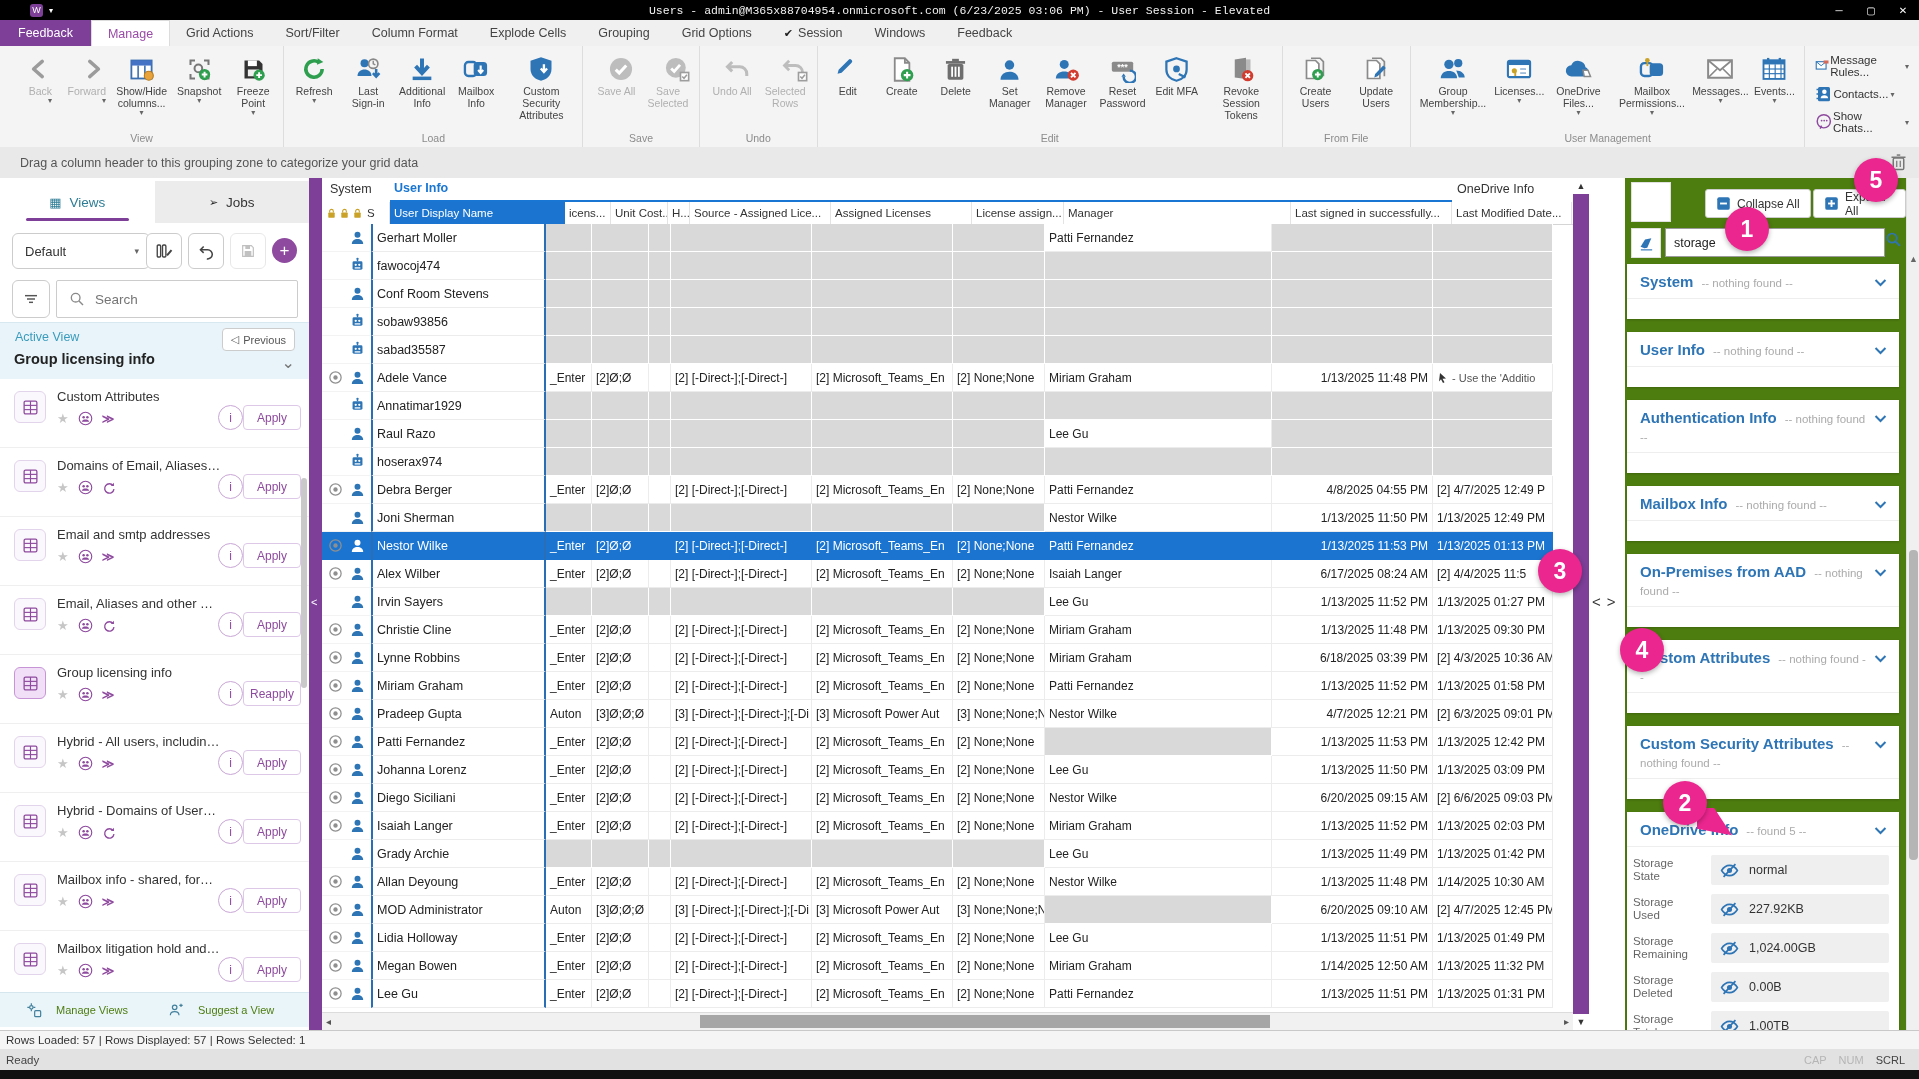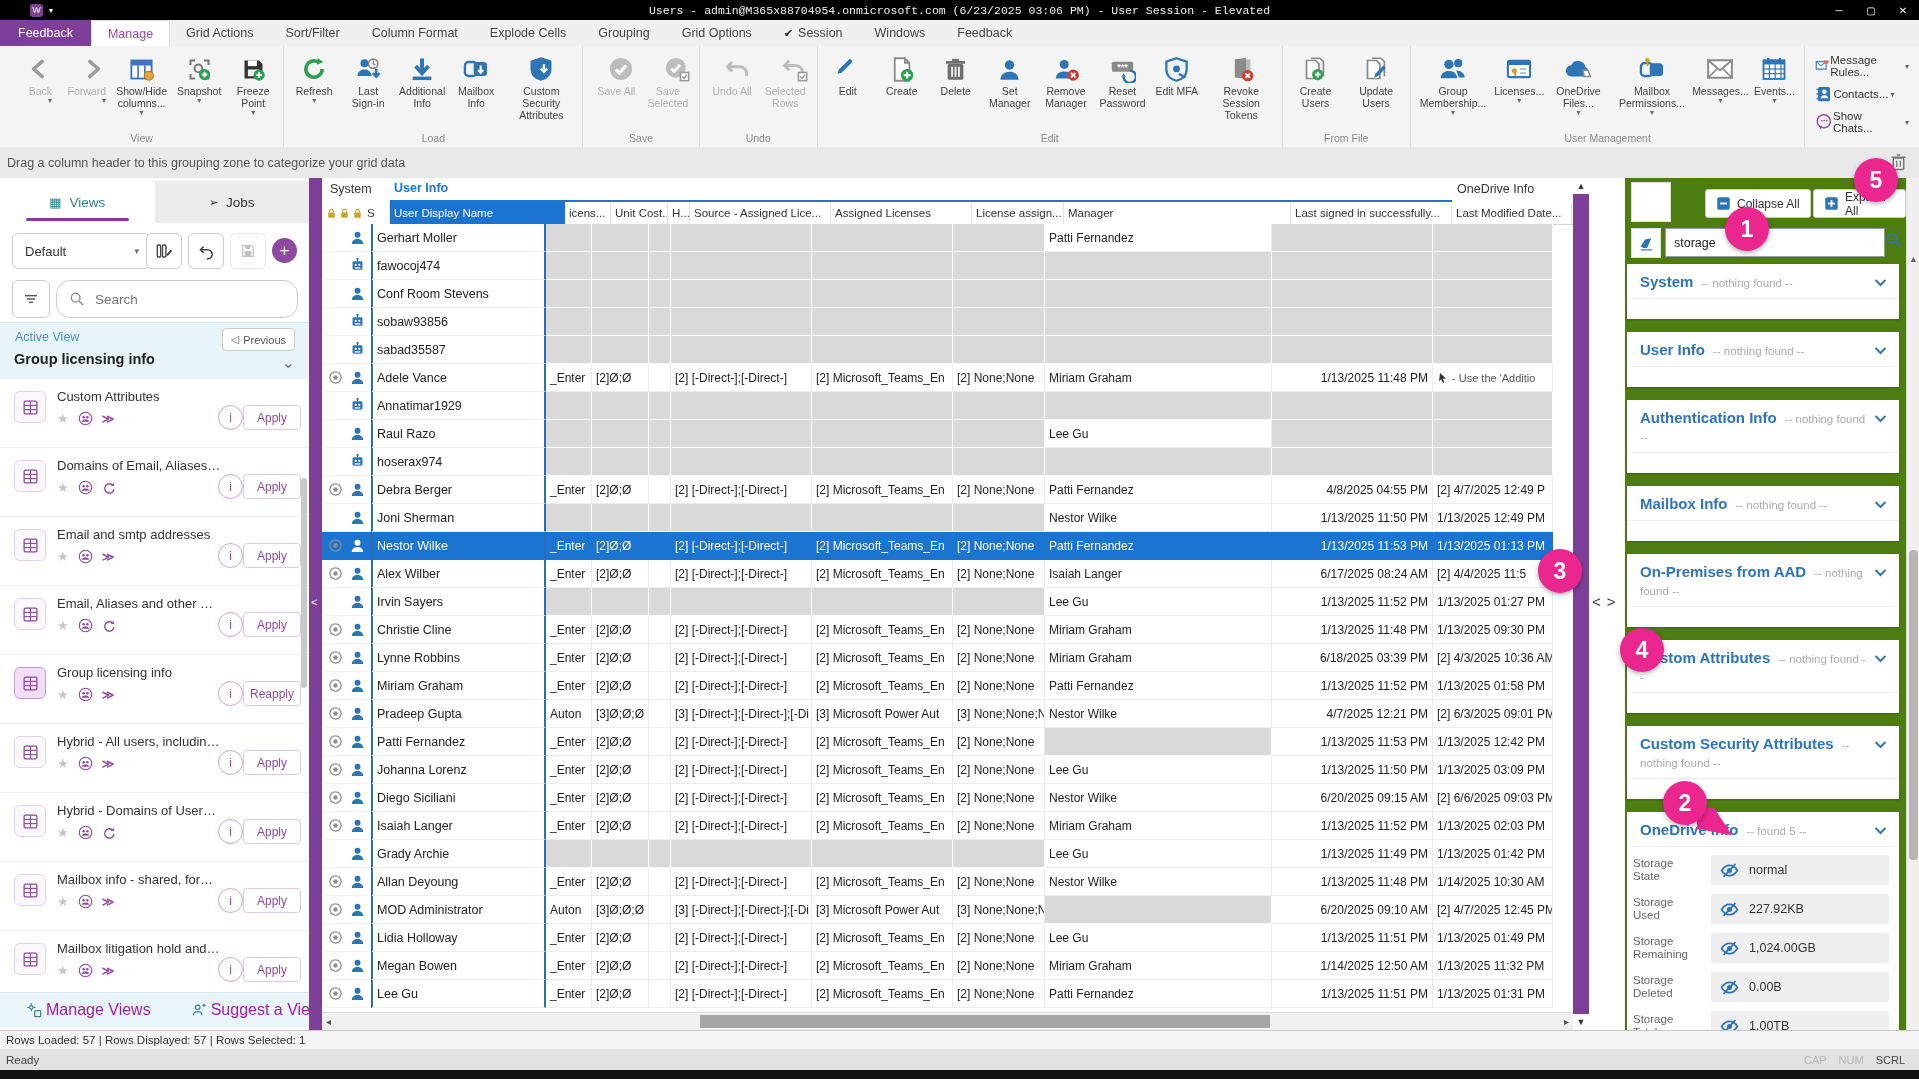--- a/index.html
+++ b/index.html
@@ -25,60 +25,60 @@
   .rglabel{text-align:center;font-size:10.5px;color:#8b8b8b;padding:0 0 3px;}
   .rbtn{display:flex;flex-direction:column;align-items:center;padding:7px 5px 2px;min-width:44px;max-width:80px;font-size:10.5px;color:#444;text-align:center;line-height:1.15;cursor:pointer;}
   .rbtn .ric{height:32px;display:flex;align-items:center;justify-content:center;}
   .rbtn .crt{color:#666;font-size:8px;line-height:8px;}
   .rbtn.disabled{color:#b0b0b0;align-items:flex-end;}
   .rstack{display:flex;flex-direction:column;justify-content:flex-start;padding:8px 10px;gap:7px;}
   .rstackrow{display:flex;align-items:center;gap:0;font-size:11.5px;color:#333;cursor:pointer;}
   .rstackrow .crt{color:#666;font-size:8px;margin-left:2px;}
   
   #groupbar{left:0;top:147px;width:1919px;height:31px;background:#e9e9e9;display:flex;align-items:center;font-size:12.5px;color:#555;border-bottom:1px solid #dcdcdc;}
-  #groupbar .txt{margin-left:7px;}
+  #groupbar .txt{margin-left:20px;}
   #groupbar .trash{position:absolute;right:10px;top:5px;}
   
   #sidebar{left:0;top:178px;width:309px;height:852px;background:#fff;border-right:1px solid #e2e2e2;overflow:hidden;}
   #sbtabs{position:absolute;left:0;top:3px;width:100%;height:42px;display:flex;background:#ececec;}
   .sbtab{flex:1;display:flex;align-items:center;justify-content:center;gap:8px;font-size:13.5px;color:#333;background:#ececec;cursor:pointer;}
   .sbtab.active{background:#fff;color:#2e7d96;position:relative;}
   .sbtab.active:after{content:"";position:absolute;left:26px;right:26px;bottom:2px;height:3px;background:#7d3f98;border-radius:2px;}
   .sbtab .ticon{color:#2e7d96;font-size:13px;}
   .sbtab .jicon{color:#222;font-size:11px;}
   #sbtoolbar{position:absolute;left:0;top:50px;width:100%;height:46px;}
   #defaultdd{position:absolute;left:12px;top:5px;width:124px;height:34px;border:1px solid #ccc;border-radius:6px;display:flex;align-items:center;font-size:13px;color:#333;padding-left:12px;cursor:pointer;background:#fff;}
   #defaultdd .dc{margin-left:auto;margin-right:10px;color:#666;font-size:9px;}
   .sqbtn{position:absolute;top:5px;width:34px;height:34px;border:1px solid #ccc;border-radius:6px;background:#fff;display:flex;align-items:center;justify-content:center;cursor:pointer;}
   .sqbtn.disabled{opacity:.45;}
   #plusbtn{position:absolute;top:10px;width:25px;height:25px;border-radius:50%;background:#8e4a9e;color:#fff;display:flex;align-items:center;justify-content:center;font-size:17px;cursor:pointer;}
   #sbsearchrow{position:absolute;left:0;top:100px;width:100%;height:44px;}
   #filterbtn{position:absolute;left:12px;top:2px;width:36px;height:36px;border:1px solid #ccc;border-radius:6px;background:#fff;display:flex;align-items:center;justify-content:center;cursor:pointer;}
-  #sbsearch{position:absolute;left:56px;top:2px;width:240px;height:36px;border:1px solid #ccc;border-radius:14px;background:#fff;display:flex;align-items:center;}
+  #sbsearch{position:absolute;left:56px;top:2px;width:240px;height:36px;border:1px solid #ccc;border-radius:2px;background:#fff;display:flex;align-items:center;}
   #sbsearch input{border:none;outline:none;font-size:13.5px;color:#333;flex:1;font-family:inherit;background:transparent;}
   #sbsearch .mag{margin:0 8px 0 12px;}
   #activeview{position:absolute;left:0;top:144px;width:100%;height:56px;background:#e8f4f9;border-top:1px solid #d8e8f0;}
   #activeview .avlbl{position:absolute;left:15px;top:7px;font-size:12.5px;color:#3a9bbd;}
   #prevbtn{position:absolute;right:14px;top:5px;height:21px;border:1px solid #ccc;border-radius:4px;background:#fff;display:flex;align-items:center;font-size:11px;color:#555;padding:0 8px;gap:4px;cursor:pointer;}
   #activeview .avname{position:absolute;left:14px;top:28px;font-size:14.5px;font-weight:bold;color:#222;}
   #activeview .avchev{position:absolute;right:14px;top:30px;color:#777;}
   #viewlist{position:absolute;left:0;top:201px;width:100%;height:614px;overflow:hidden;}
   .vitem{position:relative;height:68px;border-bottom:1px solid #efefef;background:#fff;}
   .vitem .vicon{position:absolute;left:14px;top:12px;width:30px;height:30px;border:1px solid #e2d4ea;border-radius:6px;background:#fbf8fd;display:flex;align-items:center;justify-content:center;}
   .vitem.active .vicon{background:#f0dff7;border-color:#c795d6;}
   .vitem .vtitle{position:absolute;left:57px;top:10px;font-size:13px;color:#333;white-space:nowrap;overflow:hidden;text-overflow:ellipsis;width:165px;}
   .vitem .vicons{position:absolute;left:57px;top:32px;display:flex;align-items:center;gap:9px;}
   .vitem .star{color:#c6c6c6;font-size:13px;}
   .vitem .ppl{color:#8e4a9e;}
   .vitem .dbl{color:#8e4a9e;font-size:12px;font-weight:bold;}
   .vitem .infob{position:absolute;right:66px;top:26px;width:23px;height:23px;border:1px solid #c9a6d6;border-radius:50%;color:#8e4a9e;font-size:12px;display:flex;align-items:center;justify-content:center;cursor:pointer;background:#fff;}
   .vitem .applyb{position:absolute;right:8px;top:26px;min-width:44px;height:23px;border:1px solid #ddc8e7;border-radius:4px;color:#8e4a9e;font-size:12px;display:flex;align-items:center;justify-content:center;cursor:pointer;background:#fff;padding:0 6px;}
   #sbscroll{position:absolute;right:2px;top:300px;width:6px;height:210px;background:#c9c9c9;border-radius:3px;}
   #sbbottom{position:absolute;left:0;bottom:3px;width:100%;height:34px;background:#eaf5fa;border-top:1px solid #d5e6ee;display:flex;align-items:center;gap:40px;padding-left:26px;}
-  .sblink{display:flex;align-items:center;gap:4px;font-size:16px;color:#a21caf;cursor:pointer;}
+  .sblink{display:flex;align-items:center;gap:14px;font-size:11px;color:#4d7c0f;cursor:pointer;}
   
   #leftstrip{left:309px;top:178px;width:13px;height:852px;background:#7d3f98;color:#fff;}
   #leftstrip .chv{position:absolute;top:418px;left:2px;font-size:11px;color:#fff;cursor:pointer;}
   #gridvscroll{left:1573px;top:178px;width:16px;height:852px;background:#7d3f98;}
   #gridvscroll .sarr{position:absolute;left:0;width:16px;height:16px;background:#fff;color:#333;font-size:9px;display:flex;align-items:center;justify-content:center;cursor:pointer;}
   #midgap{left:1589px;top:178px;width:36px;height:852px;background:#ffffff;}
   #midgap .navarrows{position:absolute;top:415px;left:3px;font-size:15px;color:#333;letter-spacing:6px;cursor:pointer;}
   
   #grid{left:322px;top:178px;width:1251px;height:852px;background:#fff;overflow:hidden;}
   #ghdr{position:absolute;left:0;top:0;width:100%;height:24px;background:#fff;border-bottom:1px solid #cfcfcf;}

